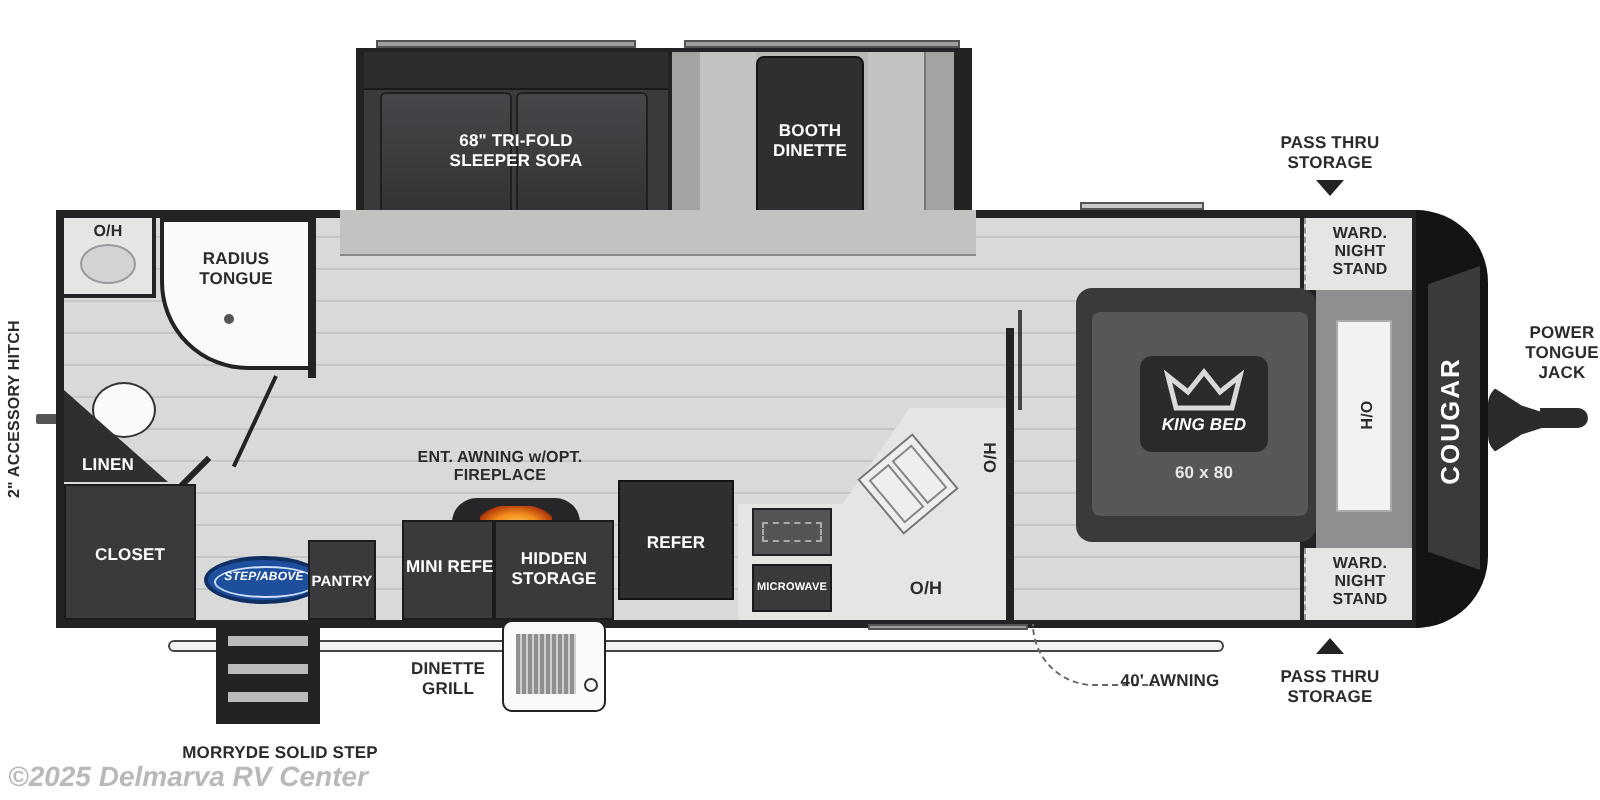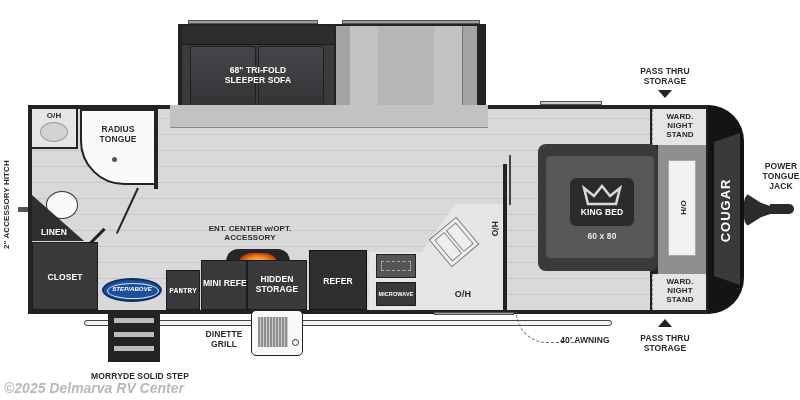--- a/index.html
+++ b/index.html
@@ -37,20 +37,23 @@
     <div class="abs" style="left:76px; top:20px; width:66px; height:64px; background:linear-gradient(#47464a,#323134); border:1px solid #1f1e20; border-radius:3px; box-sizing:border-box;"></div>
     <div class="lbl lbl-light" style="left:30px; top:40px; width:92px; font-size:8.5px;">68" TRI-FOLD SLEEPER SOFA</div>
   </div>
 
   <div class="abs" style="left:166px; top:4px; width:140px; height:88px; background:#b9b7b5;">
     <div class="abs" style="left:0; top:0; width:14px; height:88px; background:#a5a3a1; border-right:1px solid #777;"></div>
     <div class="abs" style="left:126px; top:0; width:14px; height:88px; background:#a5a3a1; border-left:1px solid #777;"></div>
     <div class="abs" style="left:14px; top:0; width:28px; height:88px; background:#c4c2c0;"></div>
     <div class="abs" style="left:98px; top:0; width:28px; height:88px; background:#c4c2c0;"></div>
   </div>
+  <div class="abs" style="left:208px; top:6px; width:54px; height:84px; background:#2f2e30; border:1px solid #141315; border-radius:4px; box-sizing:border-box;">
+    <div class="lbl lbl-light" style="left:0; top:32px; width:52px; font-size:8.5px;">BOOTH DINETTE</div>
+  </div>
   <div class="abs" style="left:0; top:86px; width:320px; height:14px; background:#b5b3b1; border-radius:0 0 10px 10px; border:1px solid #555; box-sizing:border-box;"></div>
 </div>
 
 <div class="abs wall" style="left:28px; top:105px; width:682px; height:209px;"></div>
 <div class="abs floor" style="left:32px; top:109px; width:618px; height:201px;"></div>
 
 <div class="abs" style="left:170px; top:105px; width:318px; height:22px; background:#c4c2c0; border-bottom:1px solid #888;"></div>
 <div class="abs" style="left:540px; top:101px; width:62px; height:4px; background:#c9c8ca; border:1px solid #555; box-sizing:border-box;"></div>
 
 <div class="abs counter" style="left:32px; top:109px; width:46px; height:40px; border-right:2px solid #232224; border-bottom:2px solid #232224; box-sizing:border-box;">
@@ -72,35 +75,35 @@
 
 <div class="abs cab" style="left:32px; top:242px; width:66px; height:68px;">
   <div class="lbl lbl-light" style="left:0; top:30px; width:64px;">CLOSET</div>
 </div>
 
 <div class="abs" style="left:102px; top:278px; width:60px; height:24px; border-radius:50%; background:#1d4f9c; border:2px solid #0f2f63; box-sizing:border-box;">
   <div class="abs" style="left:3px; top:3px; width:50px; height:14px; border-radius:50%; border:1px solid #cfe0ff;"></div>
   <div class="lbl lbl-light" style="left:0; top:6px; width:56px; font-size:6px; font-style:italic;">STEP/ABOVE</div>
 </div>
 
-<div class="abs cab" style="left:166px; top:270px; width:34px; height:40px;font-family:Liberation Mono, monospace;">
+<div class="abs cab" style="left:154px; top:270px; width:34px; height:40px;">
   <div class="lbl lbl-light" style="left:0; top:16px; width:32px; font-size:7.5px;">PANTRY</div>
 </div>
 
 <div class="abs" style="left:226px; top:249px; width:64px; height:14px; background:#262527; border-radius:30px 30px 4px 4px; overflow:hidden;">
   <div class="abs" style="left:14px; top:4px; width:36px; height:10px; background:radial-gradient(ellipse at bottom, #ffd055 0%, #f08a1c 45%, #b53a0c 75%, transparent 80%);"></div>
 </div>
-<div class="lbl lbl-dark" style="left:200px; top:224px; width:100px; font-size:8px;">ENT. CENTER w/OPT. ACCESSORY</div>
+<div class="lbl lbl-dark" style="left:200px; top:224px; width:100px; font-size:8px;">ENT. AWNING w/OPT. FIREPLACE</div>
 <div class="abs cab" style="left:201px; top:260px; width:46px; height:50px;">
   <div class="lbl lbl-light" style="left:0; top:18px; width:52px;">MINI REFER</div>
 </div>
 <div class="abs cab" style="left:247px; top:260px; width:60px; height:50px;">
   <div class="lbl lbl-light" style="left:0; top:14px; width:58px;">HIDDEN STORAGE</div>
 </div>
-<div class="abs cab2" style="left:309px; top:250px; width:58px; height:60px;">
+<div class="abs cab2" style="left:309px; top:240px; width:58px; height:60px;">
   <div class="lbl lbl-light" style="left:0; top:26px; width:56px;">REFER</div>
 </div>
 
 <div class="abs counter" style="left:369px; top:252px; width:134px; height:58px; clip-path:polygon(0 0, 48% 0, 78% -80%, 100% -80%, 100% 100%, 0 100%);"></div>
 <div class="abs counter" style="left:420px; top:204px; width:83px; height:50px; clip-path:polygon(0 100%, 42% 0, 100% 0, 100% 100%);"></div>
 <div class="abs" style="left:376px; top:254px; width:40px; height:24px; background:#555456; border:1px solid #222; box-sizing:border-box;">
   <div class="abs" style="left:4px; top:6px; width:30px; height:10px; border:1px dashed #aaa; box-sizing:border-box;"></div>
 </div>
 <div class="abs cab" style="left:376px; top:282px; width:40px; height:24px;">
   <div class="lbl lbl-light" style="left:0; top:8px; width:38px; font-size:5.5px;">MICROWAVE</div>
@@ -109,21 +112,21 @@
   <div class="abs" style="left:3px; top:3px; width:13px; height:28px; border:1px solid #888; box-sizing:border-box;"></div>
   <div class="abs" style="left:18px; top:3px; width:13px; height:28px; border:1px solid #888; box-sizing:border-box;"></div>
 </div>
 <div class="lbl lbl-dark" style="left:448px; top:289px; width:30px; font-size:9px;">O/H</div>
 <div class="lbl lbl-dark rot90" style="left:484px; top:224px; width:20px; font-size:8.5px;">H/O</div>
 <div class="abs wall" style="left:503px; top:164px; width:4px; height:146px;"></div>
 <div class="abs" style="left:509px; top:155px; width:2px; height:50px; background:#444;"></div>
 
 <div class="abs" style="left:538px; top:144px; width:120px; height:127px; background:#3a393b; border-radius:8px;">
   <div class="abs" style="left:8px; top:12px; width:108px; height:102px; background:#575658; border-radius:4px;"></div>
-  <div class="abs" style="left:32px; top:34px; width:64px; height:48px; background:#2b2a2c; border-radius:6px;">
+  <div class="abs" style="left:32px; top:34px; width:64px; height:48px; background:#2b2a2c; border-radius:6px;font-style:italic;">
     <svg width="64" height="28" viewBox="0 0 64 28" style="position:absolute; left:0; top:4px;">
       <path d="M18 22 L14 6 L24 14 L32 4 L40 14 L50 6 L46 22 Z" fill="none" stroke="#d9d9da" stroke-width="2.5"></path>
     </svg>
     <div class="lbl lbl-light" style="left:0; top:30px; width:64px;">KING BED</div>
   </div>
   <div class="lbl lbl-light" style="left:32px; top:88px; width:64px; color:#e7e7e7;">60 x 80</div>
 </div>
 
 <div class="abs counter" style="left:652px; top:109px; width:54px; height:36px; border-left:1px dashed #999; box-sizing:border-box;">
   <div class="lbl lbl-dark" style="left:0; top:3px; width:54px; font-size:8px;">WARD. NIGHT STAND</div>

